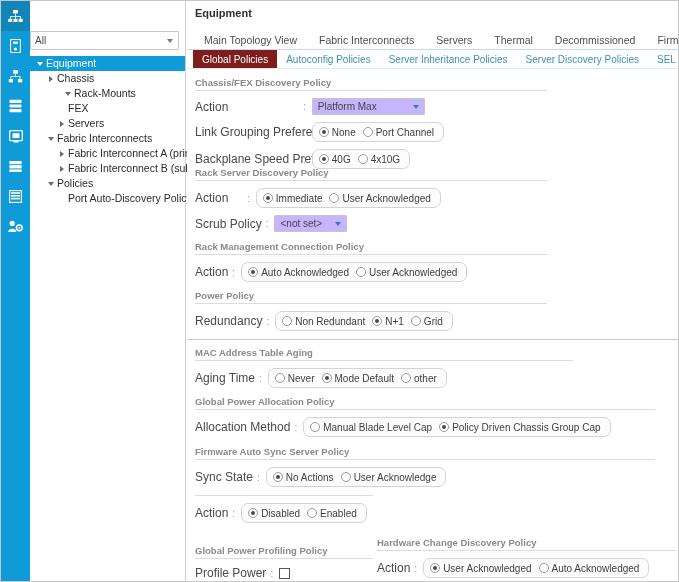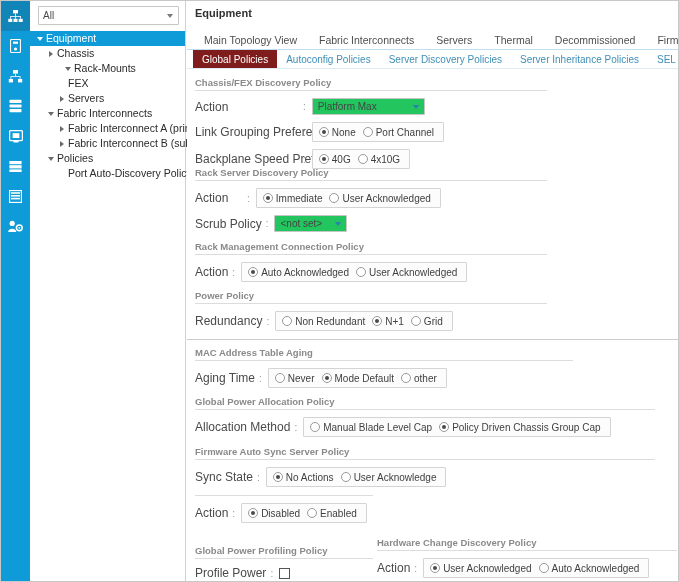--- a/index.html
+++ b/index.html
@@ -48,21 +48,22 @@
   .tree-pane {
     position: absolute;
     left: 29px; top: 0;
     width: 156px;
     height: 580px;
     background: #ffffff;
     border-right: 1px solid #d0d0d0;
     box-sizing: border-box;
   }
   .filter-row {
-    padding: 5px 6px 4px 8px;
+    padding: 5px 6px 4px 0;
+    margin-top: 25px;
   }
   .filter-select {
     position: relative;
     height: 17px;
     border: 1px solid #c6c6c6;
     background: #fff;
     border-radius: 1px;
     display: flex;
     align-items: center;
     padding: 0 4px;
@@ -218,21 +219,21 @@
   }
   .colon {
     color: #9a9a9a;
     padding: 0 6px 0 4px;
   }
 
   
   .radio-box {
     border: 1px solid #d4d4d4;
     background: #fcfcfc;
-    border-radius: 1px;
+    border-radius: 7px;
     padding: 2px 6px;
     display: inline-flex;
     align-items: center;
     gap: 4px;
     height: 14px;
     box-sizing: content-box;
   }
   .radio-opt {
     display: inline-flex;
     align-items: center;
@@ -258,21 +259,21 @@
   }
   .radio-opt span {
     font-size: 10px;
     color: #3f3f3f;
   }
 
   
   .dd {
     position: relative;
     border: 1px solid #c6c6c6;
-    background: #22c55e;
+    background: #c4b5fd;
     border-radius: 1px;
     height: 15px;
     display: inline-flex;
     align-items: center;
     padding: 0 18px 0 5px;
     font-size: 10px;
     color: #454545;
     cursor: pointer;
     box-sizing: content-box;
   }
@@ -455,22 +456,22 @@
         <div class="tab-m">Main Topology View</div>
         <div class="tab-m">Fabric Interconnects</div>
         <div class="tab-m">Servers</div>
         <div class="tab-m">Thermal</div>
         <div class="tab-m">Decommissioned</div>
         <div class="tab-m">Firmware Management</div>
       </div>
     <div class="tabs-sub" id="tabs-sub">
         <div class="tab-s active">Global Policies</div>
         <div class="tab-s">Autoconfig Policies</div>
+        <div class="tab-s">Server Inheritance Policies</div>
         <div class="tab-s">Server Discovery Policies</div>
-        <div class="tab-s">Server Inheritance Policies</div>
         <div class="tab-s">SEL Policy</div>
       </div>
 
     <div class="form-body">
 
       <div class="hr-full" style="top:270px; width:493px;"></div>
 
       <div class="section" style="left:8px; top:8px; width:352px;">
         <div class="sec-title">Chassis/FEX Discovery Policy</div>
         <div class="sec-rule"></div>

